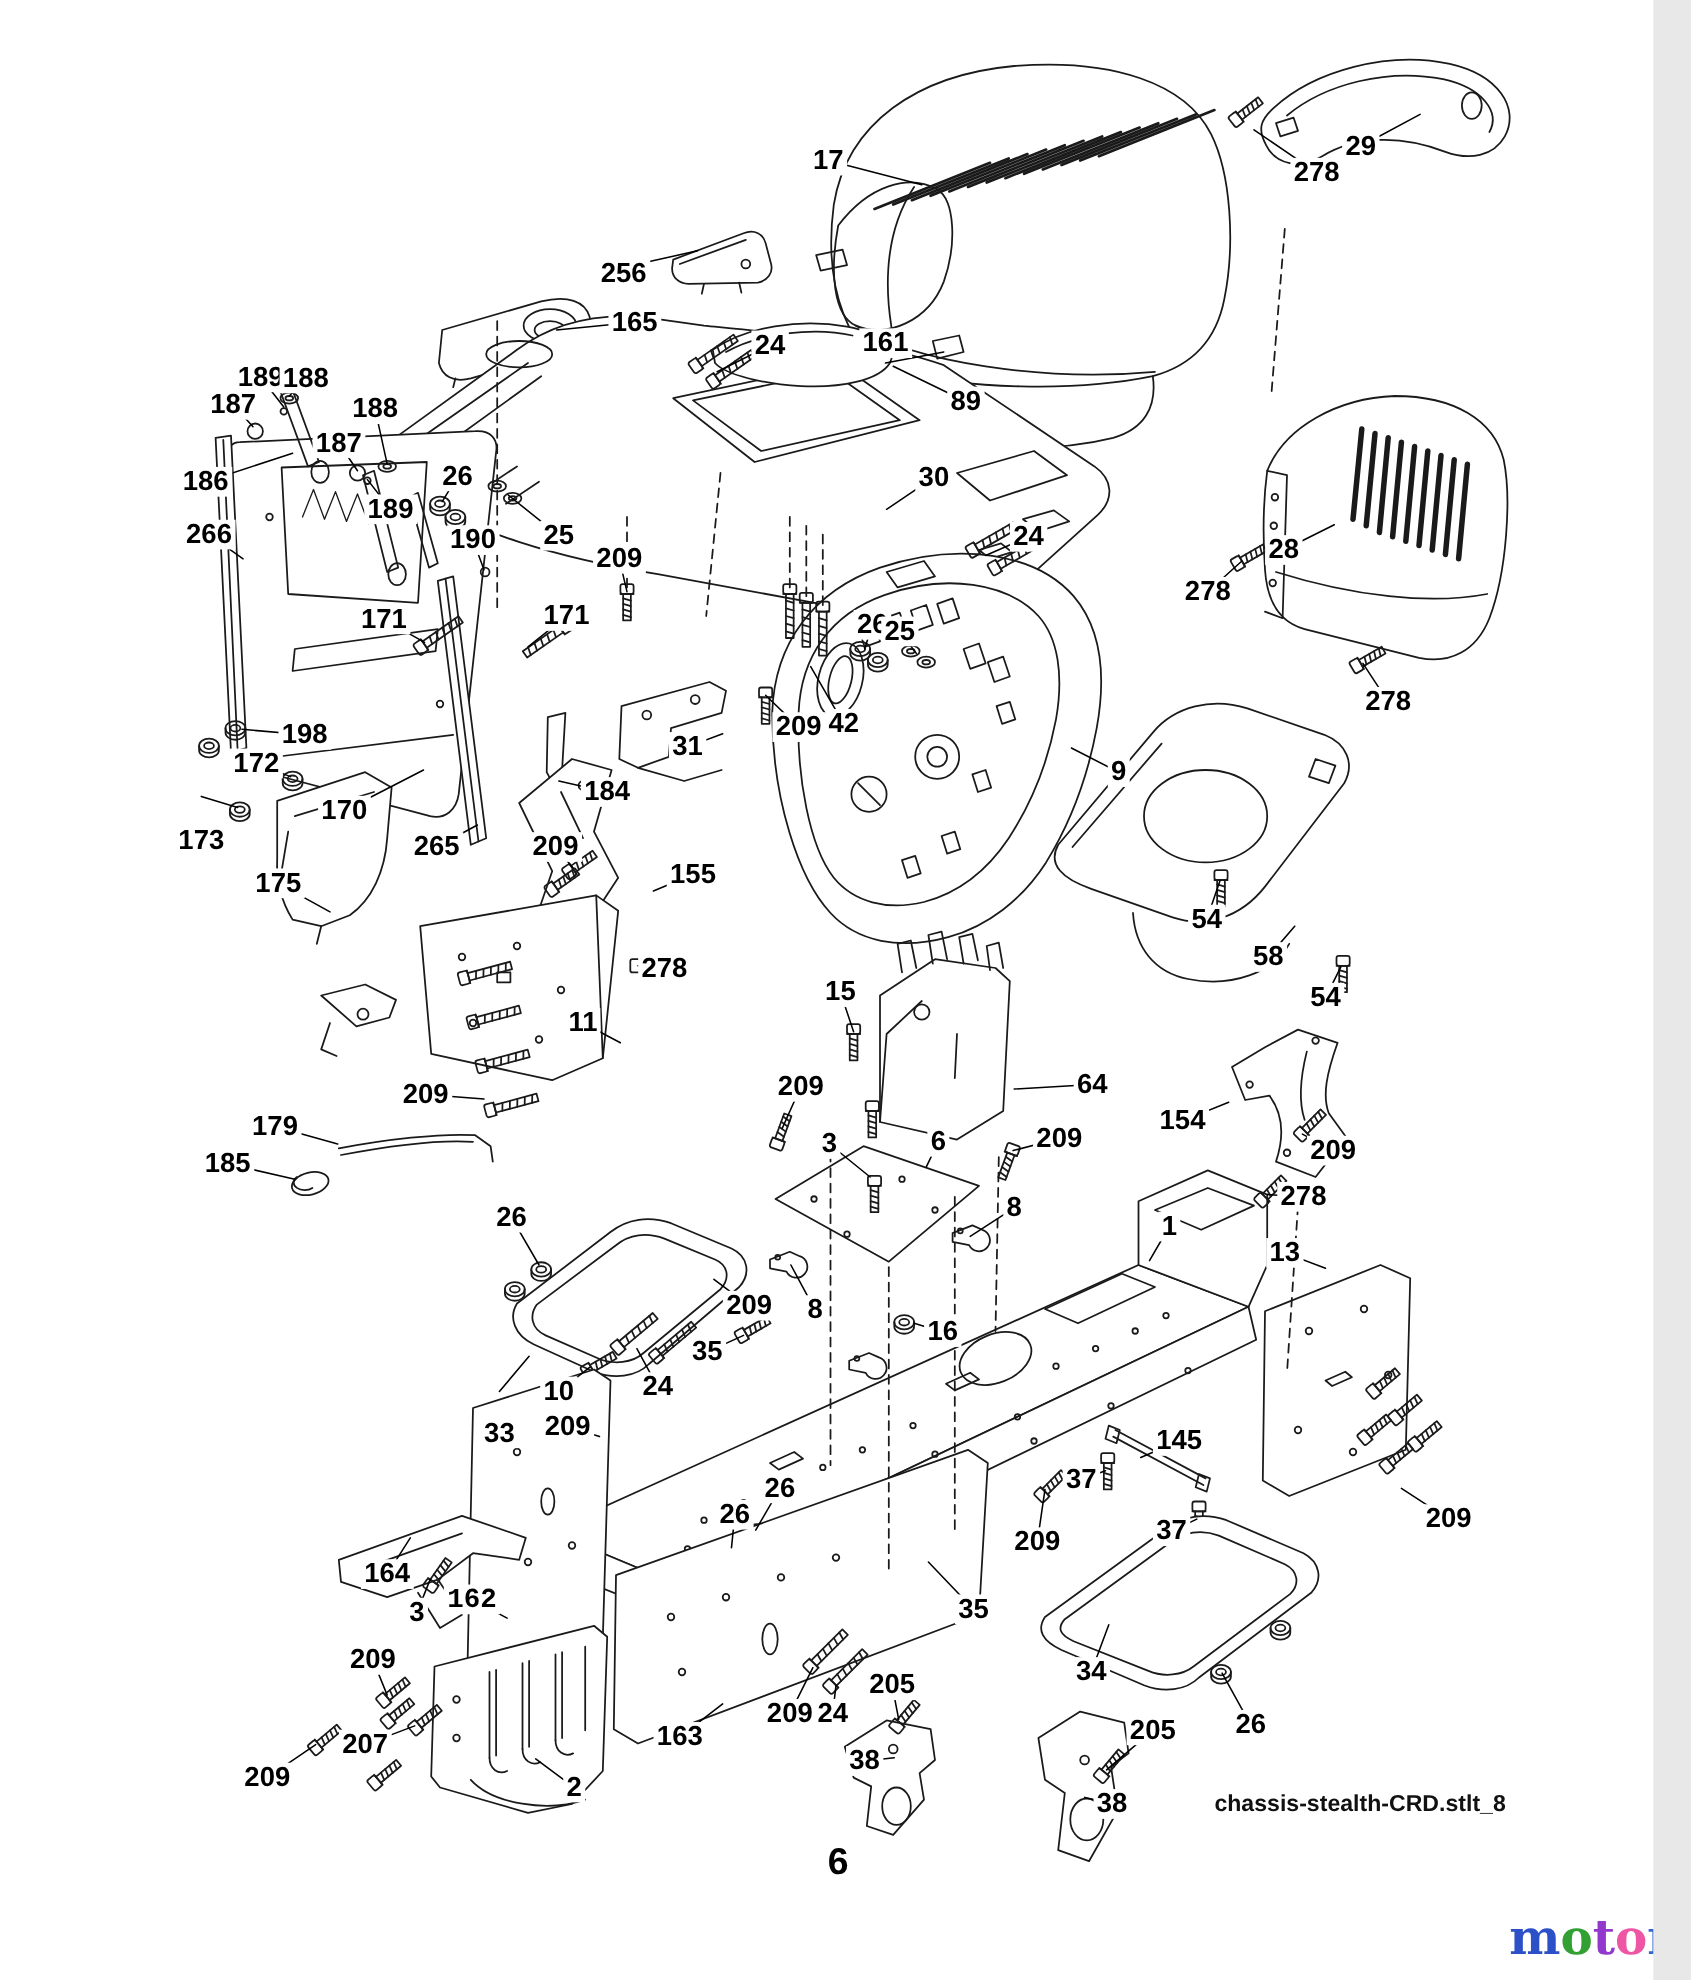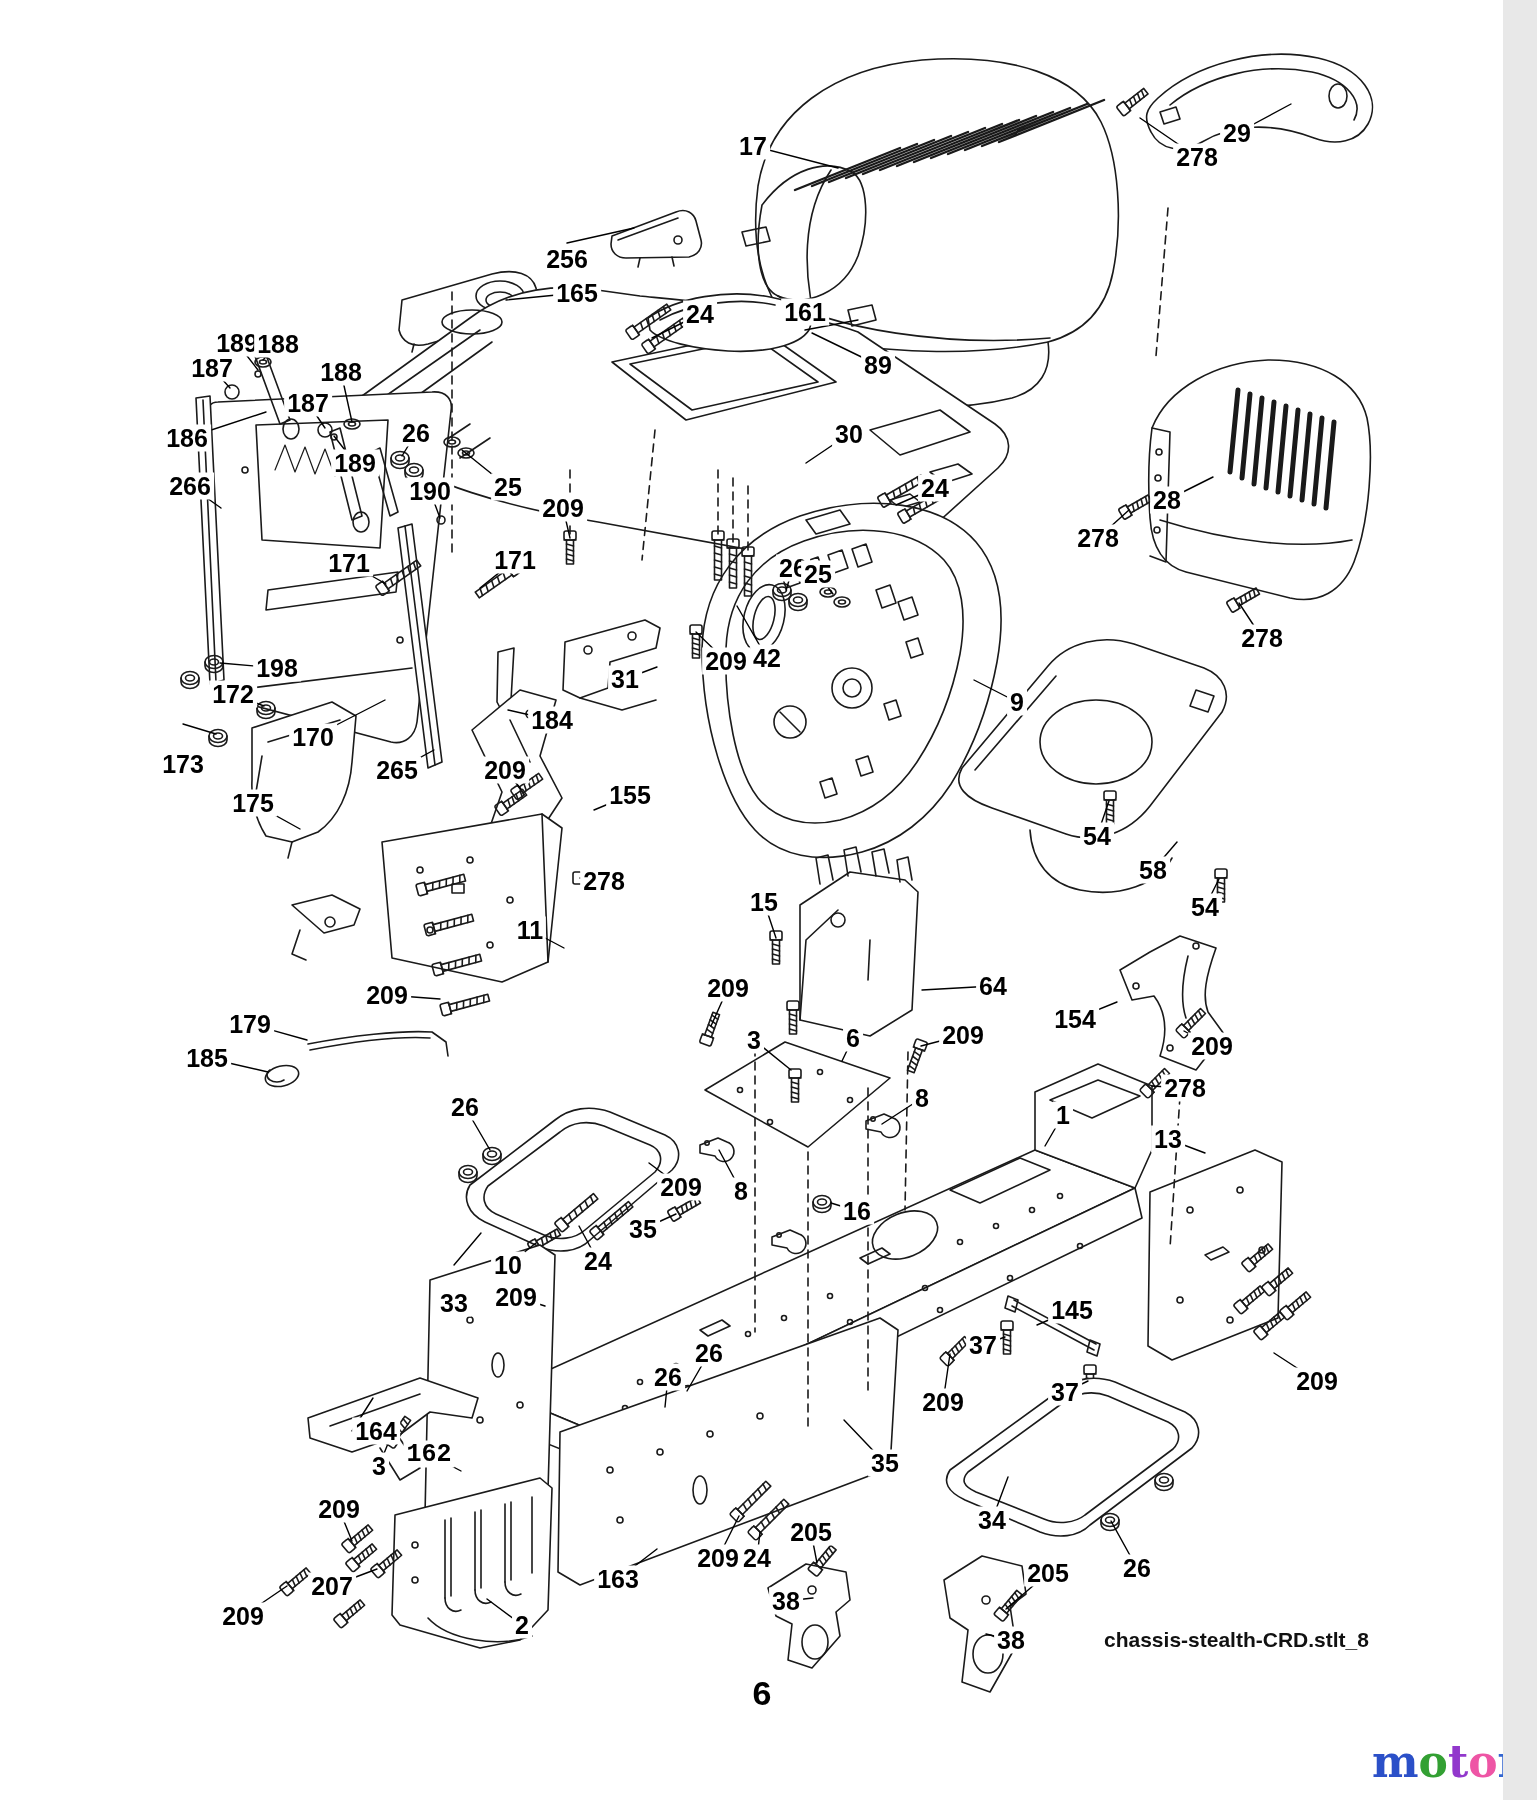--- a/index.html
+++ b/index.html
@@ -520,21 +520,21 @@
         <line x1="757" y1="1558" x2="760" y2="1532"></line>
         <line x1="668" y1="1377" x2="665" y2="1407"></line>
         <line x1="709" y1="1353" x2="687" y2="1391"></line>
       </g>
   </svg>
 
   <div id="labels-layer">
       <div class="plabel" style="left: 753px; top: 146px;">17</div>
       <div class="plabel" style="left: 1197px; top: 157px;">278</div>
       <div class="plabel" style="left: 1237px; top: 133px;">29</div>
-      <div class="plabel" style="left: 567px; top: 259px;">256</div>
+      <div class="plabel" style="left: 567px; top: 249px;">256</div>
       <div class="plabel" style="left: 577px; top: 293px;">165</div>
       <div class="plabel" style="left: 700px; top: 314px;">24</div>
       <div class="plabel" style="left: 805px; top: 312px;">161</div>
       <div class="plabel" style="left: 878px; top: 365px;">89</div>
       <div class="plabel" style="left: 237px; top: 343px;">189</div>
       <div class="plabel" style="left: 278px; top: 344px;">188</div>
       <div class="plabel" style="left: 212px; top: 368px;">187</div>
       <div class="plabel" style="left: 341px; top: 372px;">188</div>
       <div class="plabel" style="left: 308px; top: 403px;">187</div>
       <div class="plabel" style="left: 187px; top: 438px;">186</div>
@@ -601,21 +601,21 @@
       <div class="plabel" style="left: 1065px; top: 1392px;">37</div>
       <div class="plabel" style="left: 1317px; top: 1381px;">209</div>
       <div class="plabel" style="left: 885px; top: 1463px;">35</div>
       <div class="plabel" style="left: 992px; top: 1520px;">34</div>
       <div class="plabel" style="left: 1137px; top: 1568px;">26</div>
       <div class="plabel" style="left: 811px; top: 1532px;">205</div>
       <div class="plabel" style="left: 786px; top: 1601px;">38</div>
       <div class="plabel" style="left: 1048px; top: 1573px;">205</div>
       <div class="plabel" style="left: 1011px; top: 1640px;">38</div>
       <div class="plabel" style="left: 429px; top: 1454px; font-family: Liberation Mono, monospace;">162</div>
-      <div class="plabel" style="left: 352px; top: 1431px; margin-left: 24px;">164</div>
+      <div class="plabel" style="left: 352px; top: 1431px;">164</div>
       <div class="plabel" style="left: 379px; top: 1466px;">3</div>
       <div class="plabel" style="left: 339px; top: 1509px;">209</div>
       <div class="plabel" style="left: 332px; top: 1586px;">207</div>
       <div class="plabel" style="left: 243px; top: 1616px;">209</div>
       <div class="plabel" style="left: 522px; top: 1625px;">2</div>
       <div class="plabel" style="left: 618px; top: 1579px;">163</div>
       <div class="plabel" style="left: 718px; top: 1558px;">209</div>
       <div class="plabel" style="left: 757px; top: 1558px;">24</div>
       <div class="plabel" style="left: 668px; top: 1377px;">26</div>
       <div class="plabel" style="left: 709px; top: 1353px;">26</div>

